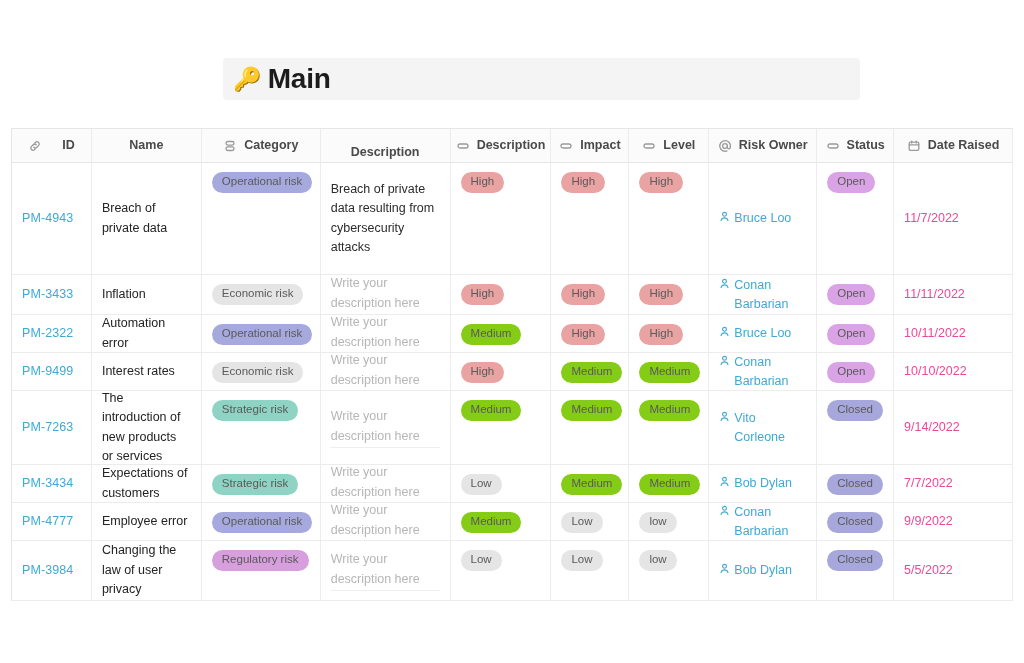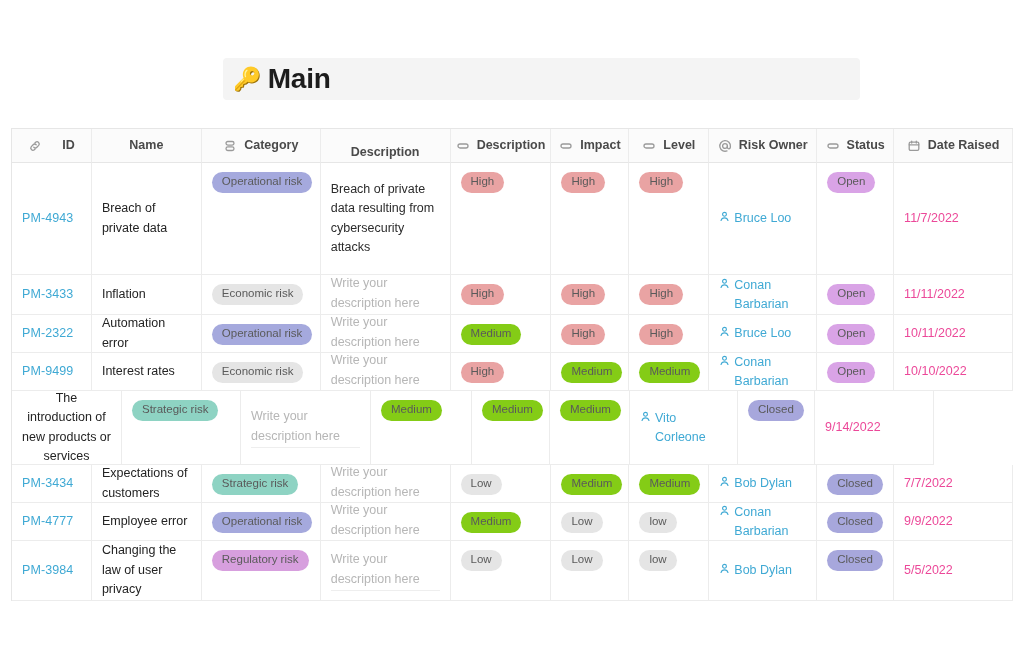--- a/index.html
+++ b/index.html
@@ -393,21 +393,24 @@
           </span>
         </div>
         <div class="cell body c-stat" style="height: 38px;">
           <span class="pill pill-open">Open</span>
         </div>
         <div class="cell body c-date" style="height: 38px;">
           <span class="datecell">10/10/2022</span>
         </div>
       </div>
       <div class="row">
-        <div class="cell body c-name" style="height: 74px; text-align: center;">
+        <div class="cell body c-id" style="height: 74px;">
+          <span class="idlink">PM-7263</span>
+        </div>
+        <div class="cell body c-name" style="height: 74px;">
           <span class="namecell">The introduction of new products or services</span>
         </div>
         <div class="cell body c-cat" style="height: 74px;">
           <span class="pill pill-strategic">Strategic risk</span>
         </div>
         <div class="cell body c-desc" style="height: 74px;">
           <span class="desc-ph">Write your description here</span>
         </div>
         <div class="cell body c-prob" style="height: 74px;">
           <span class="pill pill-medium">Medium</span>

